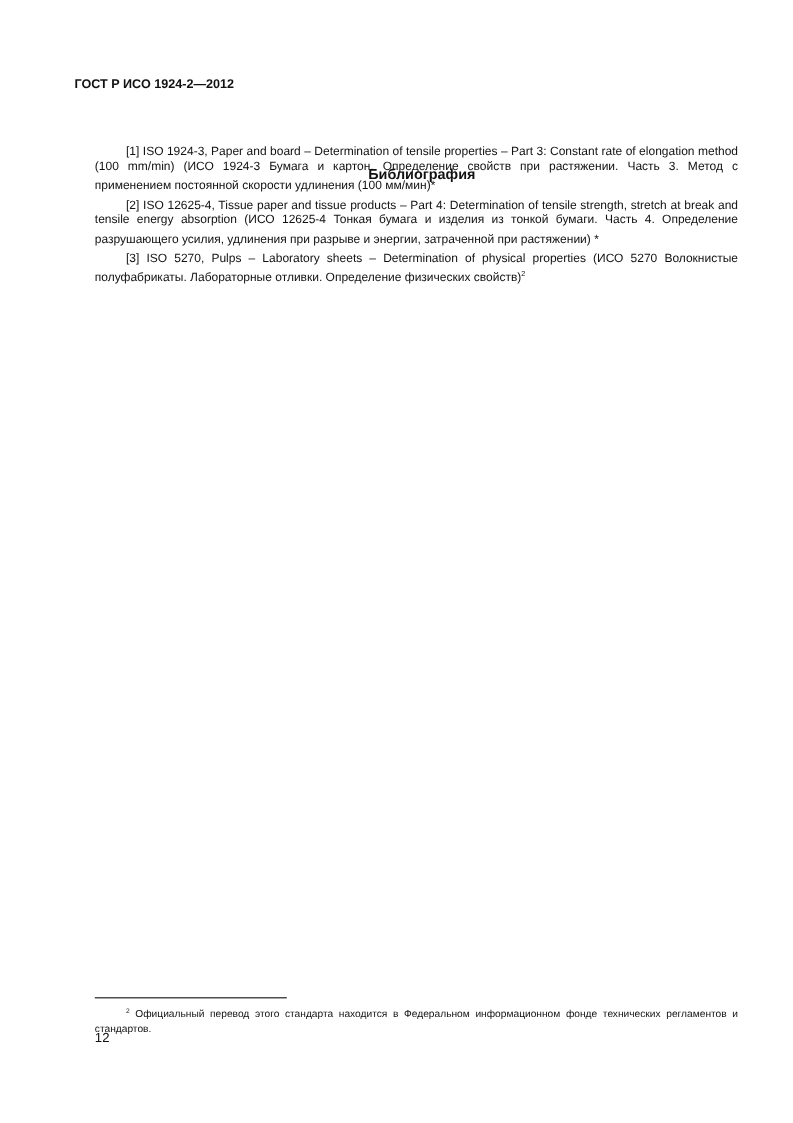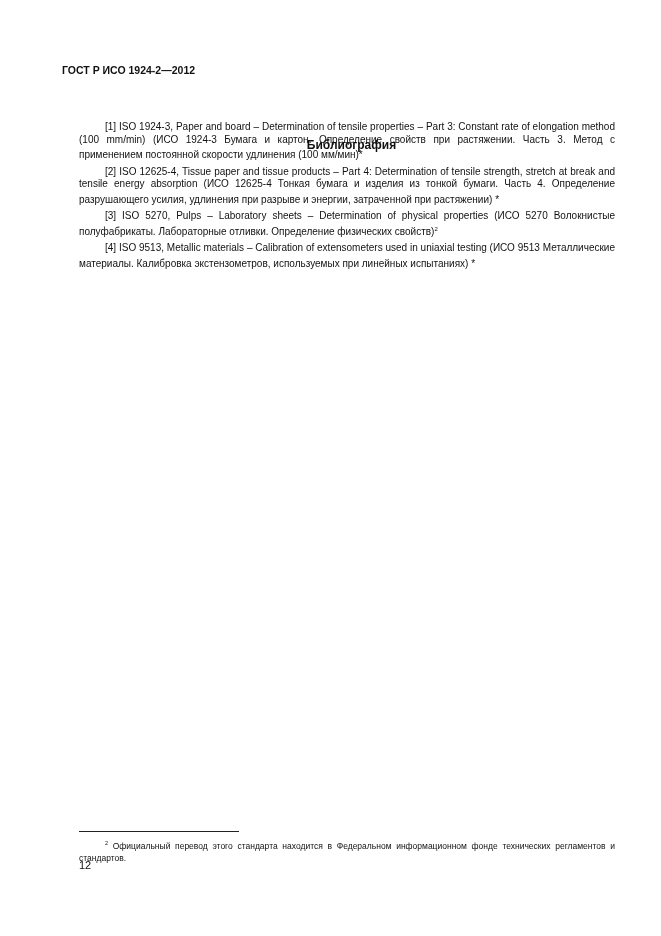--- a/index.html
+++ b/index.html
@@ -21,21 +21,20 @@
 <body>
 
 <div class="header">ГОСТ Р ИСО 1924-2—2012</div>
 
 <div class="title">Библиография</div>
 
 <div class="biblio">
   <p class="entry"><span>[1] ISO 1924-3, Paper and board – Determination of tensile properties – Part 3: Constant rate of elongation method (100 mm/min) (ИСО 1924-3 Бумага и картон. Определение свойств при растяжении. Часть 3. Метод с применением постоянной скорости удлинения (100 мм/мин)*</span><sup></sup></p>
   <p class="entry"><span>[2] ISO 12625-4, Tissue paper and tissue products – Part 4: Determination of tensile strength, stretch at break and tensile energy absorption (ИСО 12625-4 Тонкая бумага и изделия из тонкой бумаги. Часть 4. Определение разрушающего усилия, удлинения при разрыве и энергии, затраченной при растяжении) *</span><sup></sup></p>
   <p class="entry"><span>[3] ISO 5270, Pulps – Laboratory sheets – Determination of physical properties (ИСО 5270 Волокнистые полуфабрикаты. Лабораторные отливки. Определение физических свойств)</span><sup>2</sup></p>
-  <p class="entry"><span>[4] ISO 9513, Metallic materials – Calibration of extensometers used in uniaxial testing (ИСО 9513 Металлические материалы. Калибровка экстензометров, используемых при линейных испытаниях) *</span><sup></sup></p>
 </div>
 
 <div class="fn-rule"></div>
 
 <div class="footnote">
   <p class="fn-text"><sup>2</sup><span> Официальный перевод этого стандарта находится в Федеральном информационном фонде технических регламентов и стандартов.</span></p>
 </div>
 
 <div class="page-num">12</div>
 

